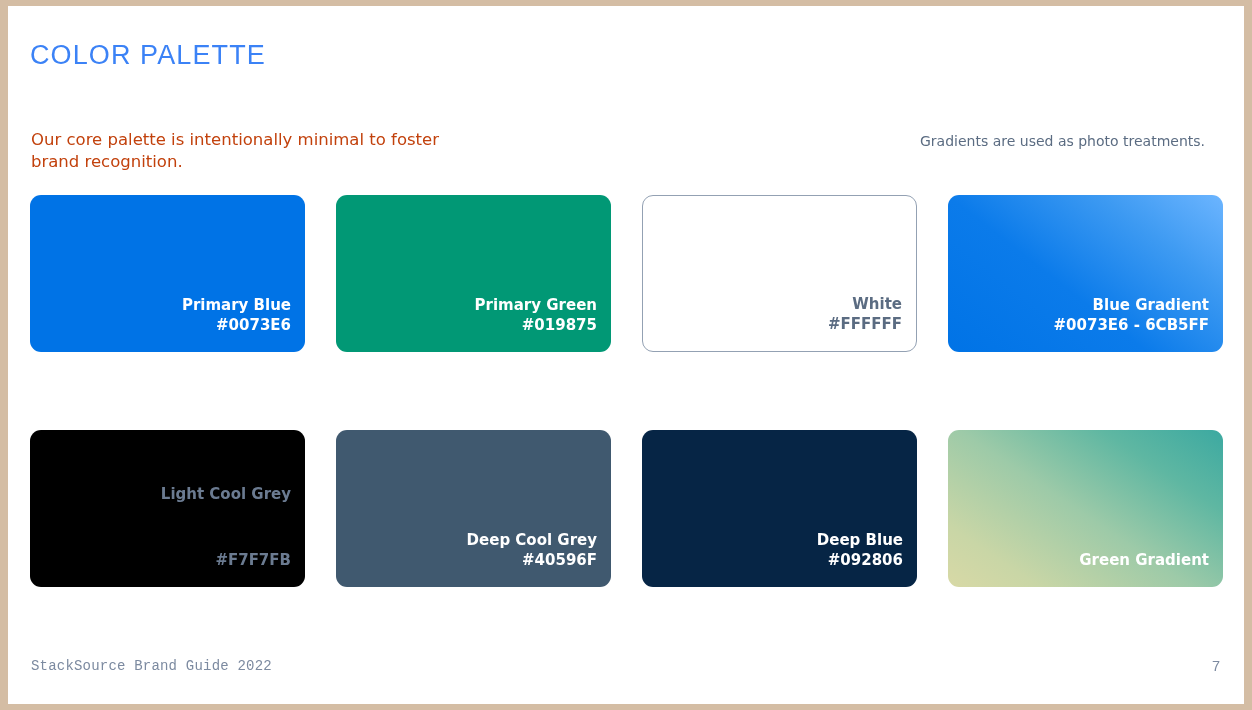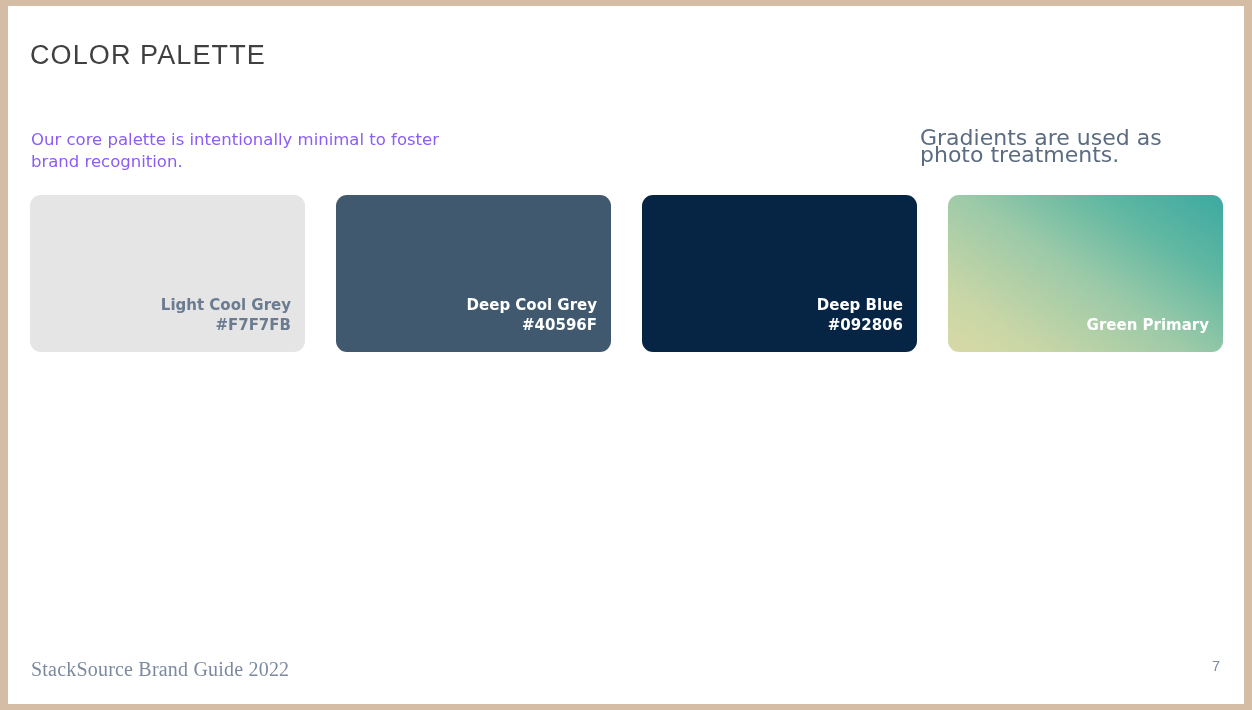--- a/index.html
+++ b/index.html
@@ -55,22 +55,22 @@
     line-height: 22px;
     color: #5b6c82;
     font-family: "DejaVu Sans", sans-serif;
   }
 
   .intro-right {
     position: absolute;
     left: 912px;
     top: 123px;
     width: 300px;
-    font-size: 22px;
-    line-height: 17px;
+    font-size: 14px;
+    line-height: 24px;
     color: #5b6c82;
     font-family: "DejaVu Sans", sans-serif;
   }
 
   .swatch-grid {
     position: absolute;
     left: 22px;
     top: 189px;
     width: 1196px;
   }
@@ -108,63 +108,81 @@
     font-weight: bold;
     line-height: 20px;
     text-align: right;
     font-family: "DejaVu Sans", sans-serif;
   }
 
   .footer-note {
     position: absolute;
     left: 23px;
     top: 652px;
-    font-size: 20px;
+    font-size: 14px;
     color: #7c8aa0;
-    font-family: Liberation Serif, serif;
+    font-family: Liberation Mono, monospace;
     letter-spacing: 0.2px;
   }
 
   .footer-page {
     position: absolute;
     right: 24px;
     top: 652px;
     font-size: 14.5px;
     color: #7c8aa0;
     font-family: "Liberation Sans", sans-serif;
   }
 </style>
 </head>
 <body>
 
 <div class="slide-frame" style="background: rgb(212, 189, 164);">
   <div class="slide" style="background: rgb(255, 255, 255);">
 
-    <div class="page-title" style="color: #404040;">COLOR PALETTE</div>
+    <div class="page-title" style="color: #3b82f6;">COLOR PALETTE</div>
 
-    <div class="intro-left" style="color: #8b5cf6;">Our core palette is intentionally minimal to foster brand recognition.</div>
+    <div class="intro-left" style="color: #c2410c;">Our core palette is intentionally minimal to foster brand recognition.</div>
     <div class="intro-right" style="color: rgb(91, 108, 130);">Gradients are used as photo treatments.</div>
 
     <div class="swatch-grid">
+      <div class="swatch-row">
+        <div class="swatch" style="background: rgb(0, 115, 230); color: rgb(255, 255, 255);">
+          <div class="swatch-name">Primary Blue</div>
+          <div class="swatch-hex">#0073E6</div>
+        </div>
+        <div class="swatch" style="background: rgb(1, 152, 117); color: rgb(255, 255, 255);">
+          <div class="swatch-name">Primary Green</div>
+          <div class="swatch-hex">#019875</div>
+        </div>
+        <div class="swatch" style="background: rgb(255, 255, 255); color: rgb(91, 108, 130); border: 1px solid rgb(147, 161, 179);">
+          <div class="swatch-name">White</div>
+          <div class="swatch-hex">#FFFFFF</div>
+        </div>
+        <div class="swatch" style="background: linear-gradient(38deg, rgb(0, 115, 230) 0%, rgb(11, 123, 234) 42%, rgb(61, 154, 242) 74%, rgb(108, 181, 255) 100%); color: rgb(255, 255, 255);">
+          <div class="swatch-name">Blue Gradient</div>
+          <div class="swatch-hex">#0073E6 - 6CB5FF</div>
+        </div>
+      </div>
 
       <div class="swatch-row">
-        <div class="swatch" style="background: #e5e5e5; color: rgb(107, 123, 145);">
+        <div class="swatch" style="background: #000000; color: rgb(107, 123, 145); gap: 46px;">
           <div class="swatch-name">Light Cool Grey</div>
           <div class="swatch-hex">#F7F7FB</div>
         </div>
         <div class="swatch" style="background: rgb(64, 89, 111); color: rgb(255, 255, 255);">
           <div class="swatch-name">Deep Cool Grey</div>
           <div class="swatch-hex">#40596F</div>
         </div>
         <div class="swatch" style="background: rgb(6, 37, 69); color: rgb(255, 255, 255);">
           <div class="swatch-name">Deep Blue</div>
           <div class="swatch-hex">#092806</div>
         </div>
         <div class="swatch" style="background: linear-gradient(34deg, rgb(216, 217, 166) 0%, rgb(201, 214, 166) 18%, rgb(157, 202, 168) 48%, rgb(95, 183, 162) 76%, rgb(60, 169, 161) 100%); color: rgb(255, 255, 255);">
-          <div class="swatch-name">Green Primary</div>
+          <div class="swatch-name">Green Gradient</div>
         </div>
       </div>
     </div>
 
     <div class="footer-note" style="color: rgb(124, 138, 160);">StackSource Brand Guide 2022</div>
     <div class="footer-page" style="color: rgb(124, 138, 160);">7</div>
 
   </div>
 </div>
 

